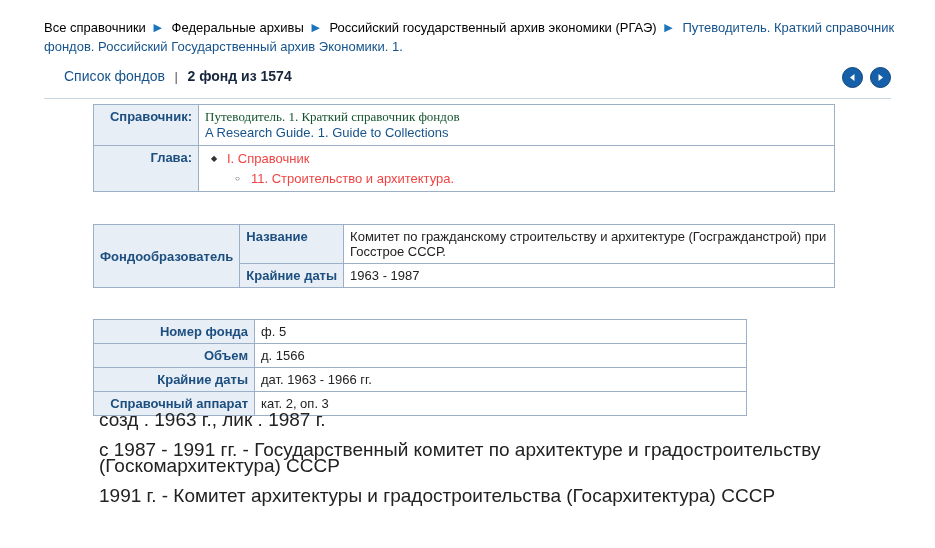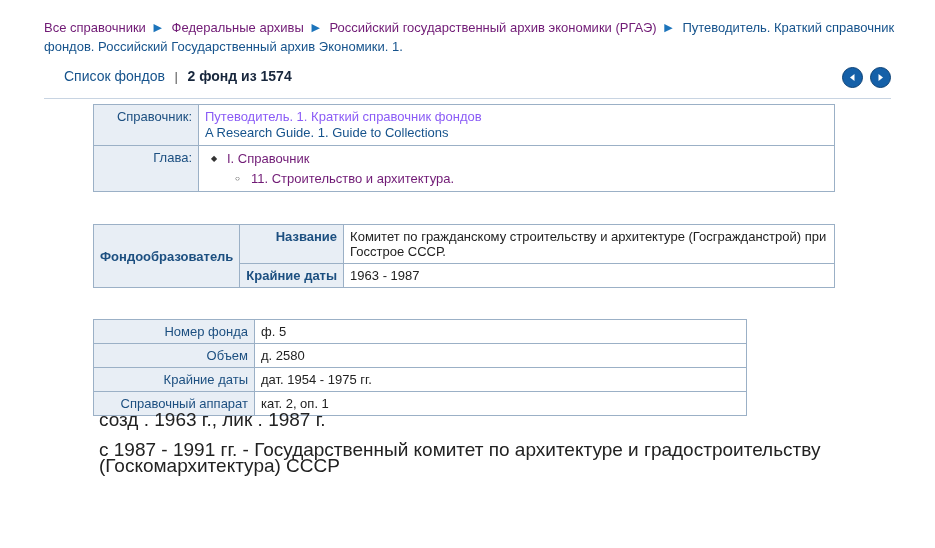--- a/index.html
+++ b/index.html
@@ -22,21 +22,21 @@
     box-sizing: border-box;
   }
   
   .breadcrumb {
     padding: 18px 40px 4px 44px;
     font-size: 13px;
     line-height: 19px;
     color: #1f4e79;
   }
   .breadcrumb a {
-    color: #701a75;
+    color: #000000;
     text-decoration: none;
     cursor: pointer;
   }
   .crumb-sep {
     display: inline-block;
     margin: 0 6px 0 4px;
     color: #1c74bb;
     font-size: 11px;
     vertical-align: 1px;
   }
@@ -97,21 +97,21 @@
     background: #ffffff;
   }
   .tbl td {
     border: 1px solid #9bb0c6;
     padding: 4px 6px;
     vertical-align: top;
   }
   .lbl-cell {
     background: #e8eef5;
     color: #1c4f80;
-    font-weight: normal;
+    font-weight: bold;
     text-align: right;
     white-space: nowrap;
   }
   .val-cell {
     background: #ffffff;
     color: #222222;
   }
   .val-cell a {
     color: #16538c;
     text-decoration: none;
@@ -119,21 +119,21 @@
   }
 
   
   .t-spravochnik {
     position: absolute;
     left: 93px;
     top: 104px;
     width: 742px;
   }
   .t-spravochnik td.lbl-cell { width: 92px; }
-  .sp-line1 { color: #8b5cf6; line-height: 16px; }
+  .sp-line1 { color: #14532d; line-height: 16px; font-family: Liberation Serif, serif; }
   .sp-line2 { color: #16538c; line-height: 16px; }
   .chapter-list {
     margin: 0;
     padding: 0;
     list-style: none;
     line-height: 17px;
   }
   .chapter-l1 {
     padding-left: 22px;
     position: relative;
@@ -155,21 +155,21 @@
   }
   .chapter-l2::before {
     content: "\25CB";
     position: absolute;
     left: 30px;
     top: 0;
     font-size: 8px;
     color: #333333;
   }
   .chapter-l1 a, .chapter-l2 a {
-    color: #701a75;
+    color: #ef4444;
     text-decoration: none;
     cursor: pointer;
     margin-top: 32px;
   }
 
   
   .t-founder {
     position: absolute;
     left: 93px;
     top: 224px;
@@ -180,21 +180,20 @@
     color: #1c4f80;
     font-weight: bold;
     text-align: center;
     vertical-align: middle;
     width: 124px;
   }
   .t-founder .sub-label {
     background: #e8eef5;
     color: #1c4f80;
     font-weight: bold;
-    text-align: right;
     width: 70px;
     white-space: nowrap;
   }
 
   
   .t-fond {
     position: absolute;
     left: 93px;
     top: 319px;
     width: 654px;
@@ -295,31 +294,32 @@
     </table>
 
   <table class="tbl t-fond">
     <tbody>
         <tr>
       <td class="lbl-cell">Номер фонда</td>
       <td class="val-cell">ф. 5</td>
     </tr>
     <tr>
       <td class="lbl-cell">Объем</td>
-      <td class="val-cell">д. 2580</td>
+      <td class="val-cell">д. 1566</td>
     </tr>
     <tr>
       <td class="lbl-cell">Крайние даты</td>
-      <td class="val-cell">дат. 1954 - 1975 гг.</td>
+      <td class="val-cell">дат. 1963 - 1966 гг.</td>
     </tr>
     <tr>
       <td class="lbl-cell">Справочный аппарат</td>
-      <td class="val-cell">кат. 2, оп. 1</td>
+      <td class="val-cell">кат. 2, оп. 3</td>
     </tr>
   </tbody>
     </table>
 
   <div class="hist">
     <p>созд . 1963 г., лик . 1987 г.</p>
     <p>с 1987 - 1991 гг. - Государственный комитет по архитектуре и градостроительству (Госкомархитектура) СССР</p>
+    <p>1991 г. - Комитет архитектуры и градостроительства (Госархитектура) СССР</p>
   </div>
 
 </div>
 
 </body></html>

